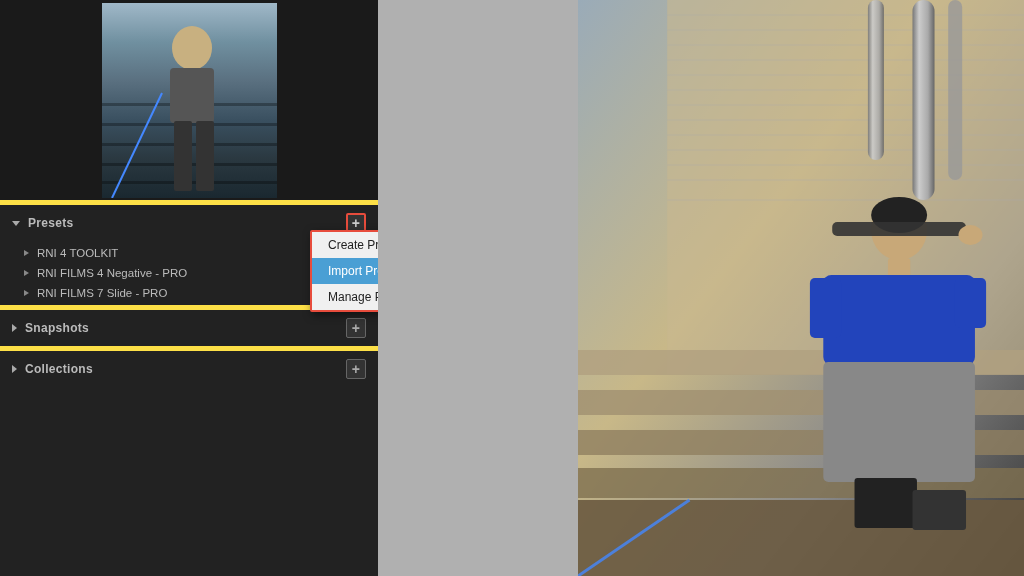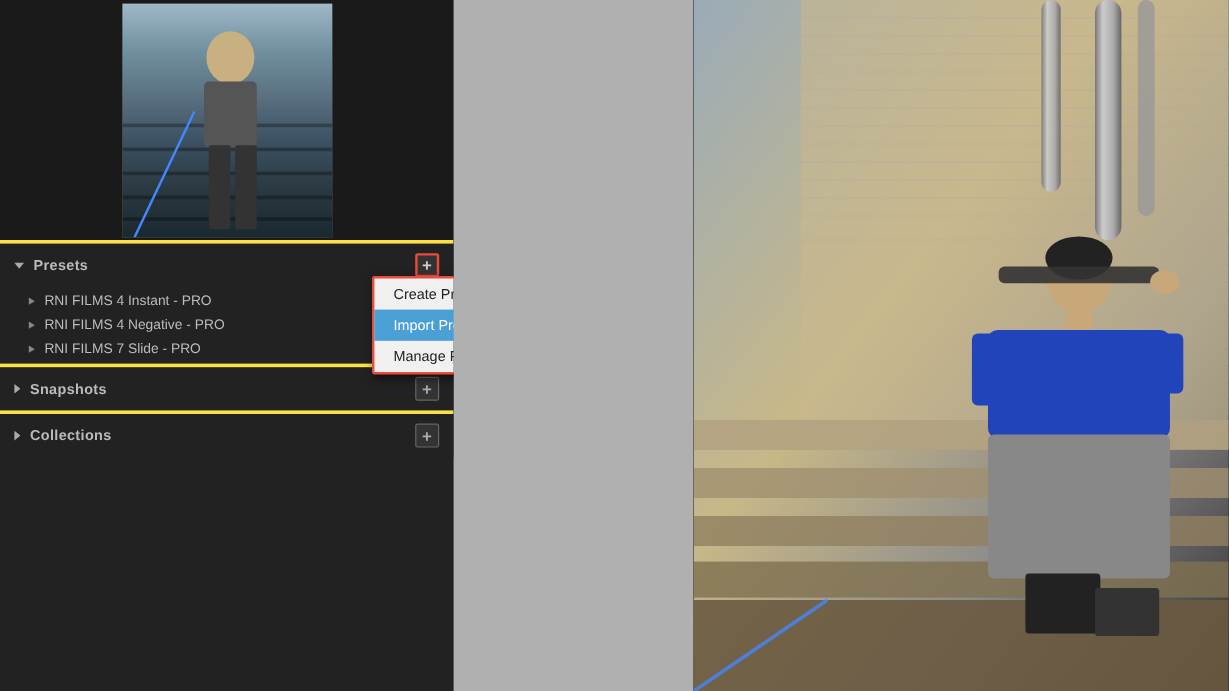--- a/index.html
+++ b/index.html
@@ -67,21 +67,21 @@
       display: flex;
       justify-content: space-between;
       padding: 8px 12px;
       color: #aaa;
       font-size: 12px;
       font-weight: 600;
       text-transform: none;
       letter-spacing: 0.5px;
       cursor: pointer;
       background: #222;
-      border-top: 3px solid #fde047;
+      border-top: 5px solid #fde047;
       position: relative;
     }
 
     .section-header .left {
       display: flex;
       align-items: center;
       gap: 8px;
     }
 
     .triangle {
@@ -289,21 +289,21 @@
         <div class="dropdown-item selected">
           <span>Import Presets...</span>
           
         </div>
         <div class="dropdown-item">Manage Presets...</div>
       </div>
 
       <div class="preset-list">
         <div class="preset-item">
           <span class="arrow"></span>
-          <span class="item-text">RNI FILMS 4 Instant - PRO</span>
+          <span class="item-text">RNI 4 TOOLKIT</span>
         </div>
         <div class="preset-item">
           <span class="arrow"></span>
           <span class="item-text">RNI FILMS 4 Negative - PRO</span>
         </div>
         <div class="preset-item">
           <span class="arrow"></span>
           <span class="item-text">RNI FILMS 7 Slide - PRO</span>
         </div>
       </div>

